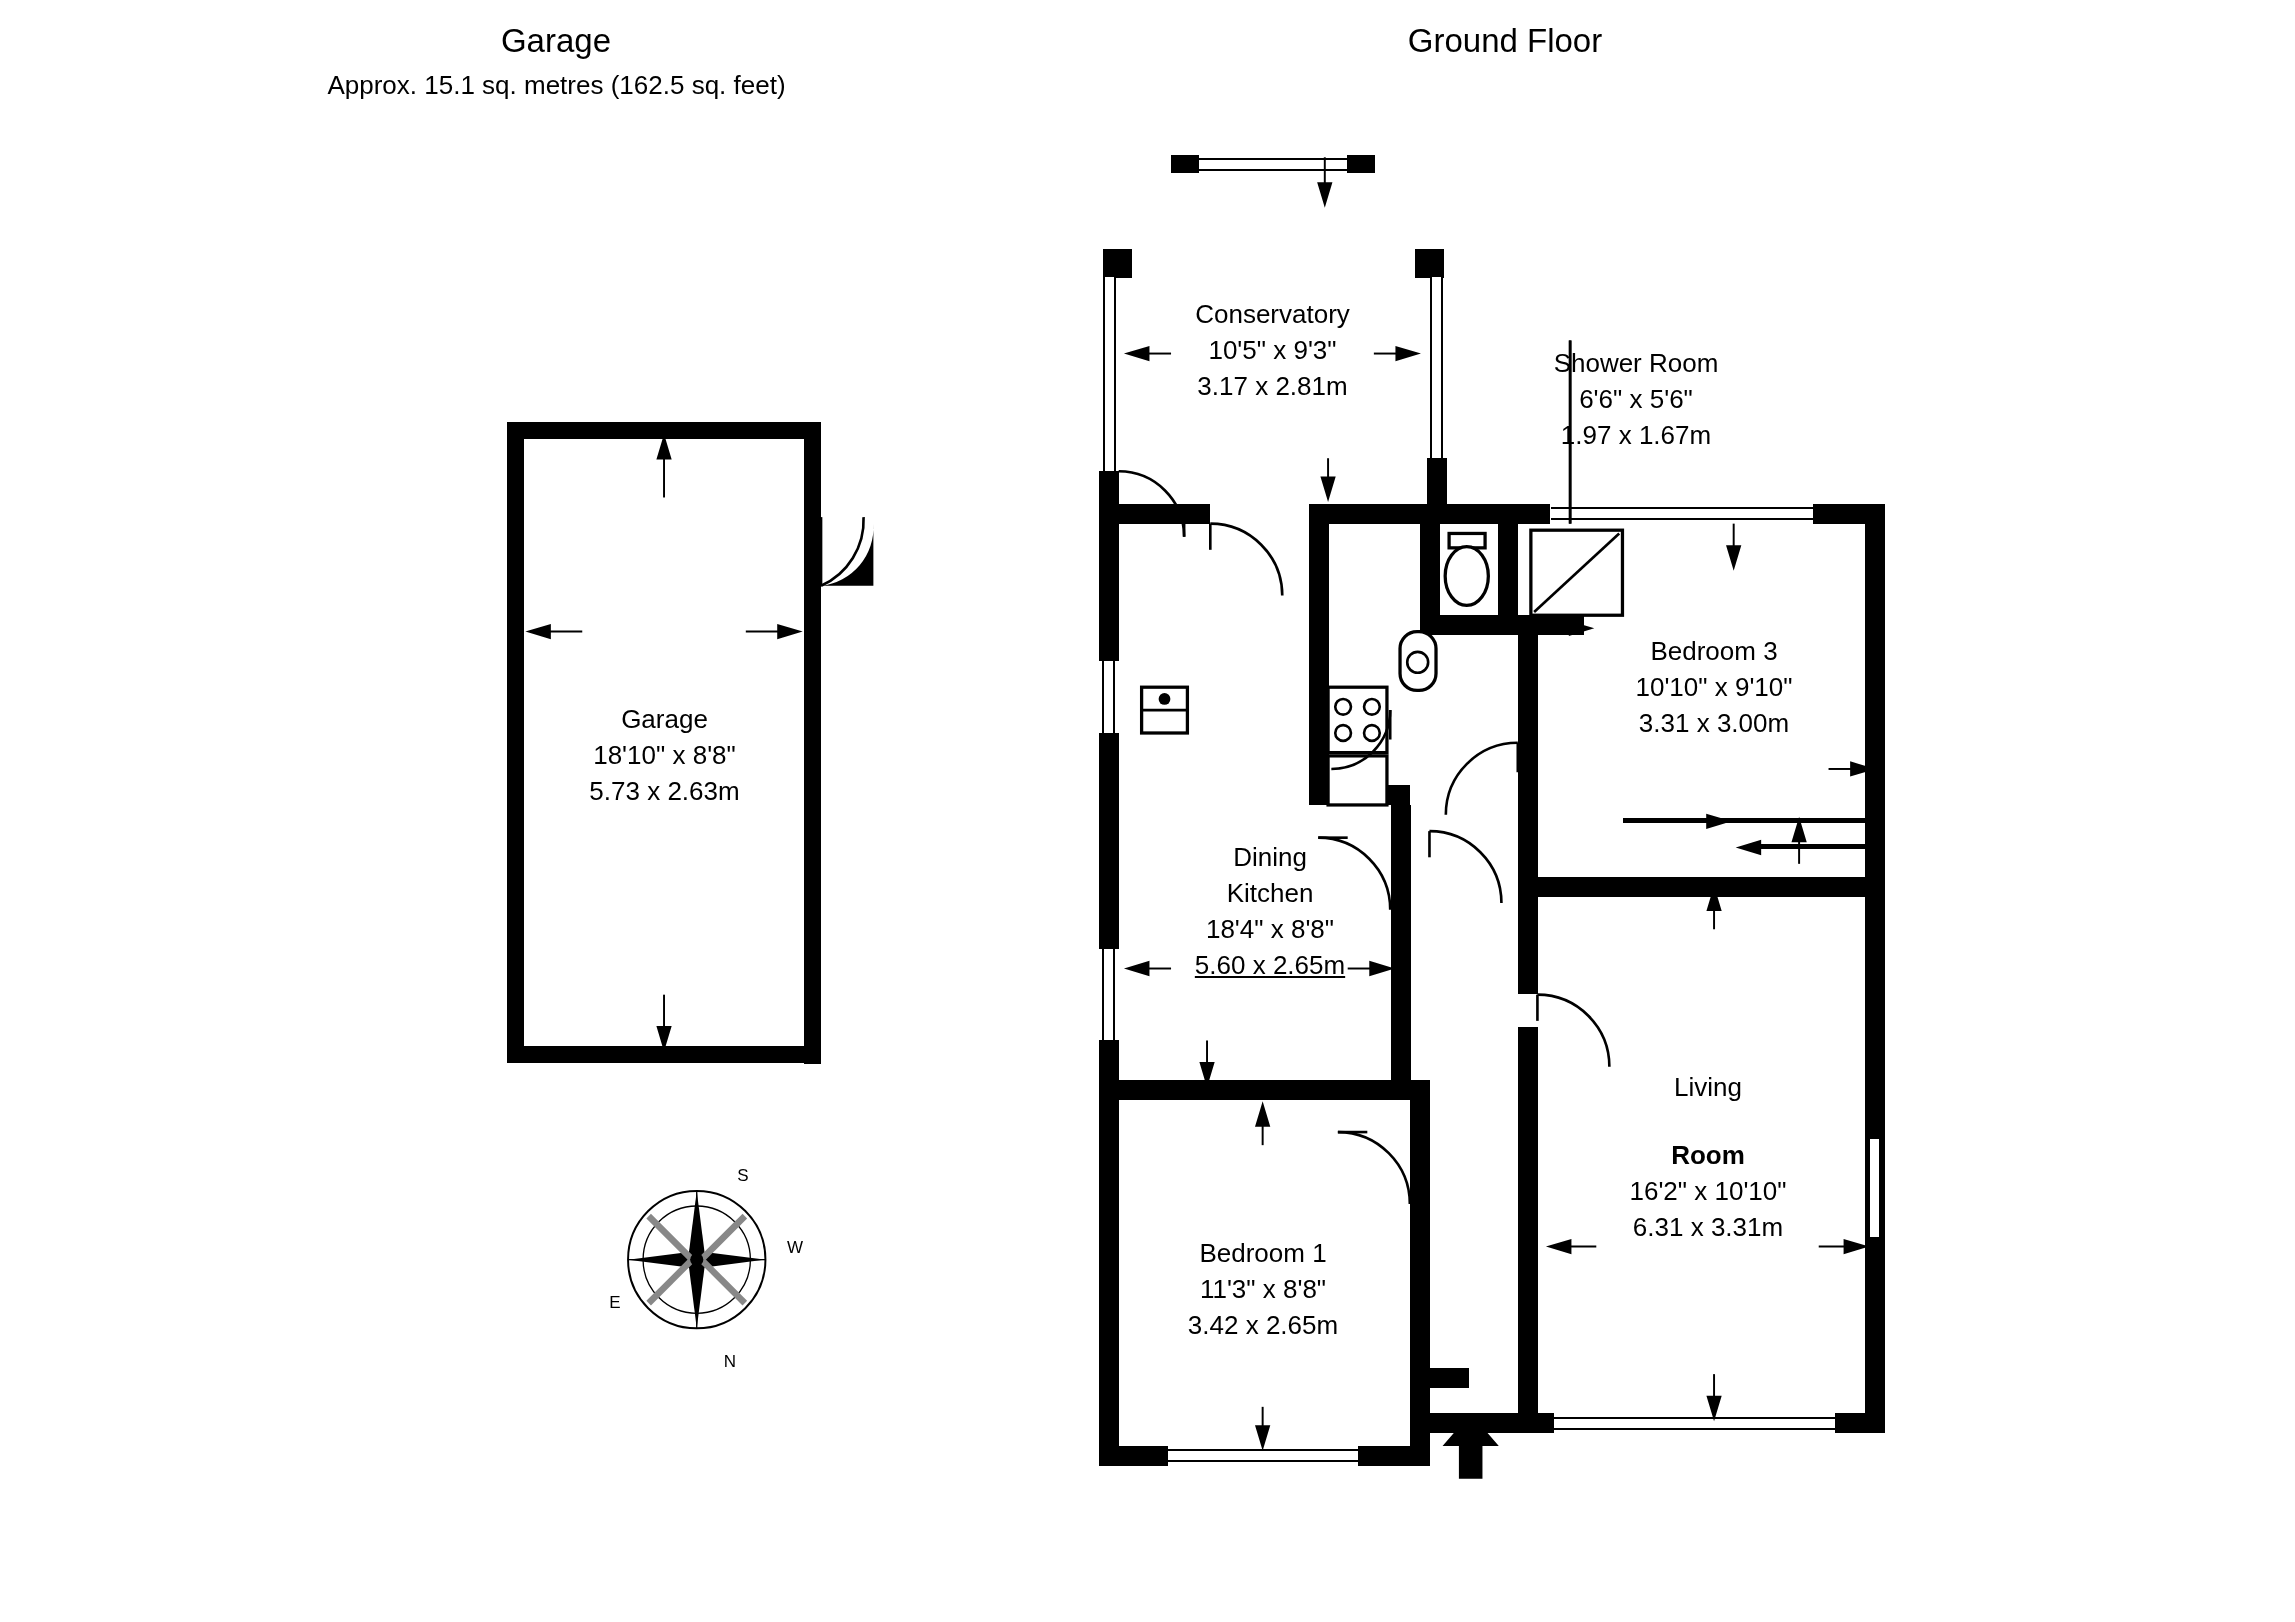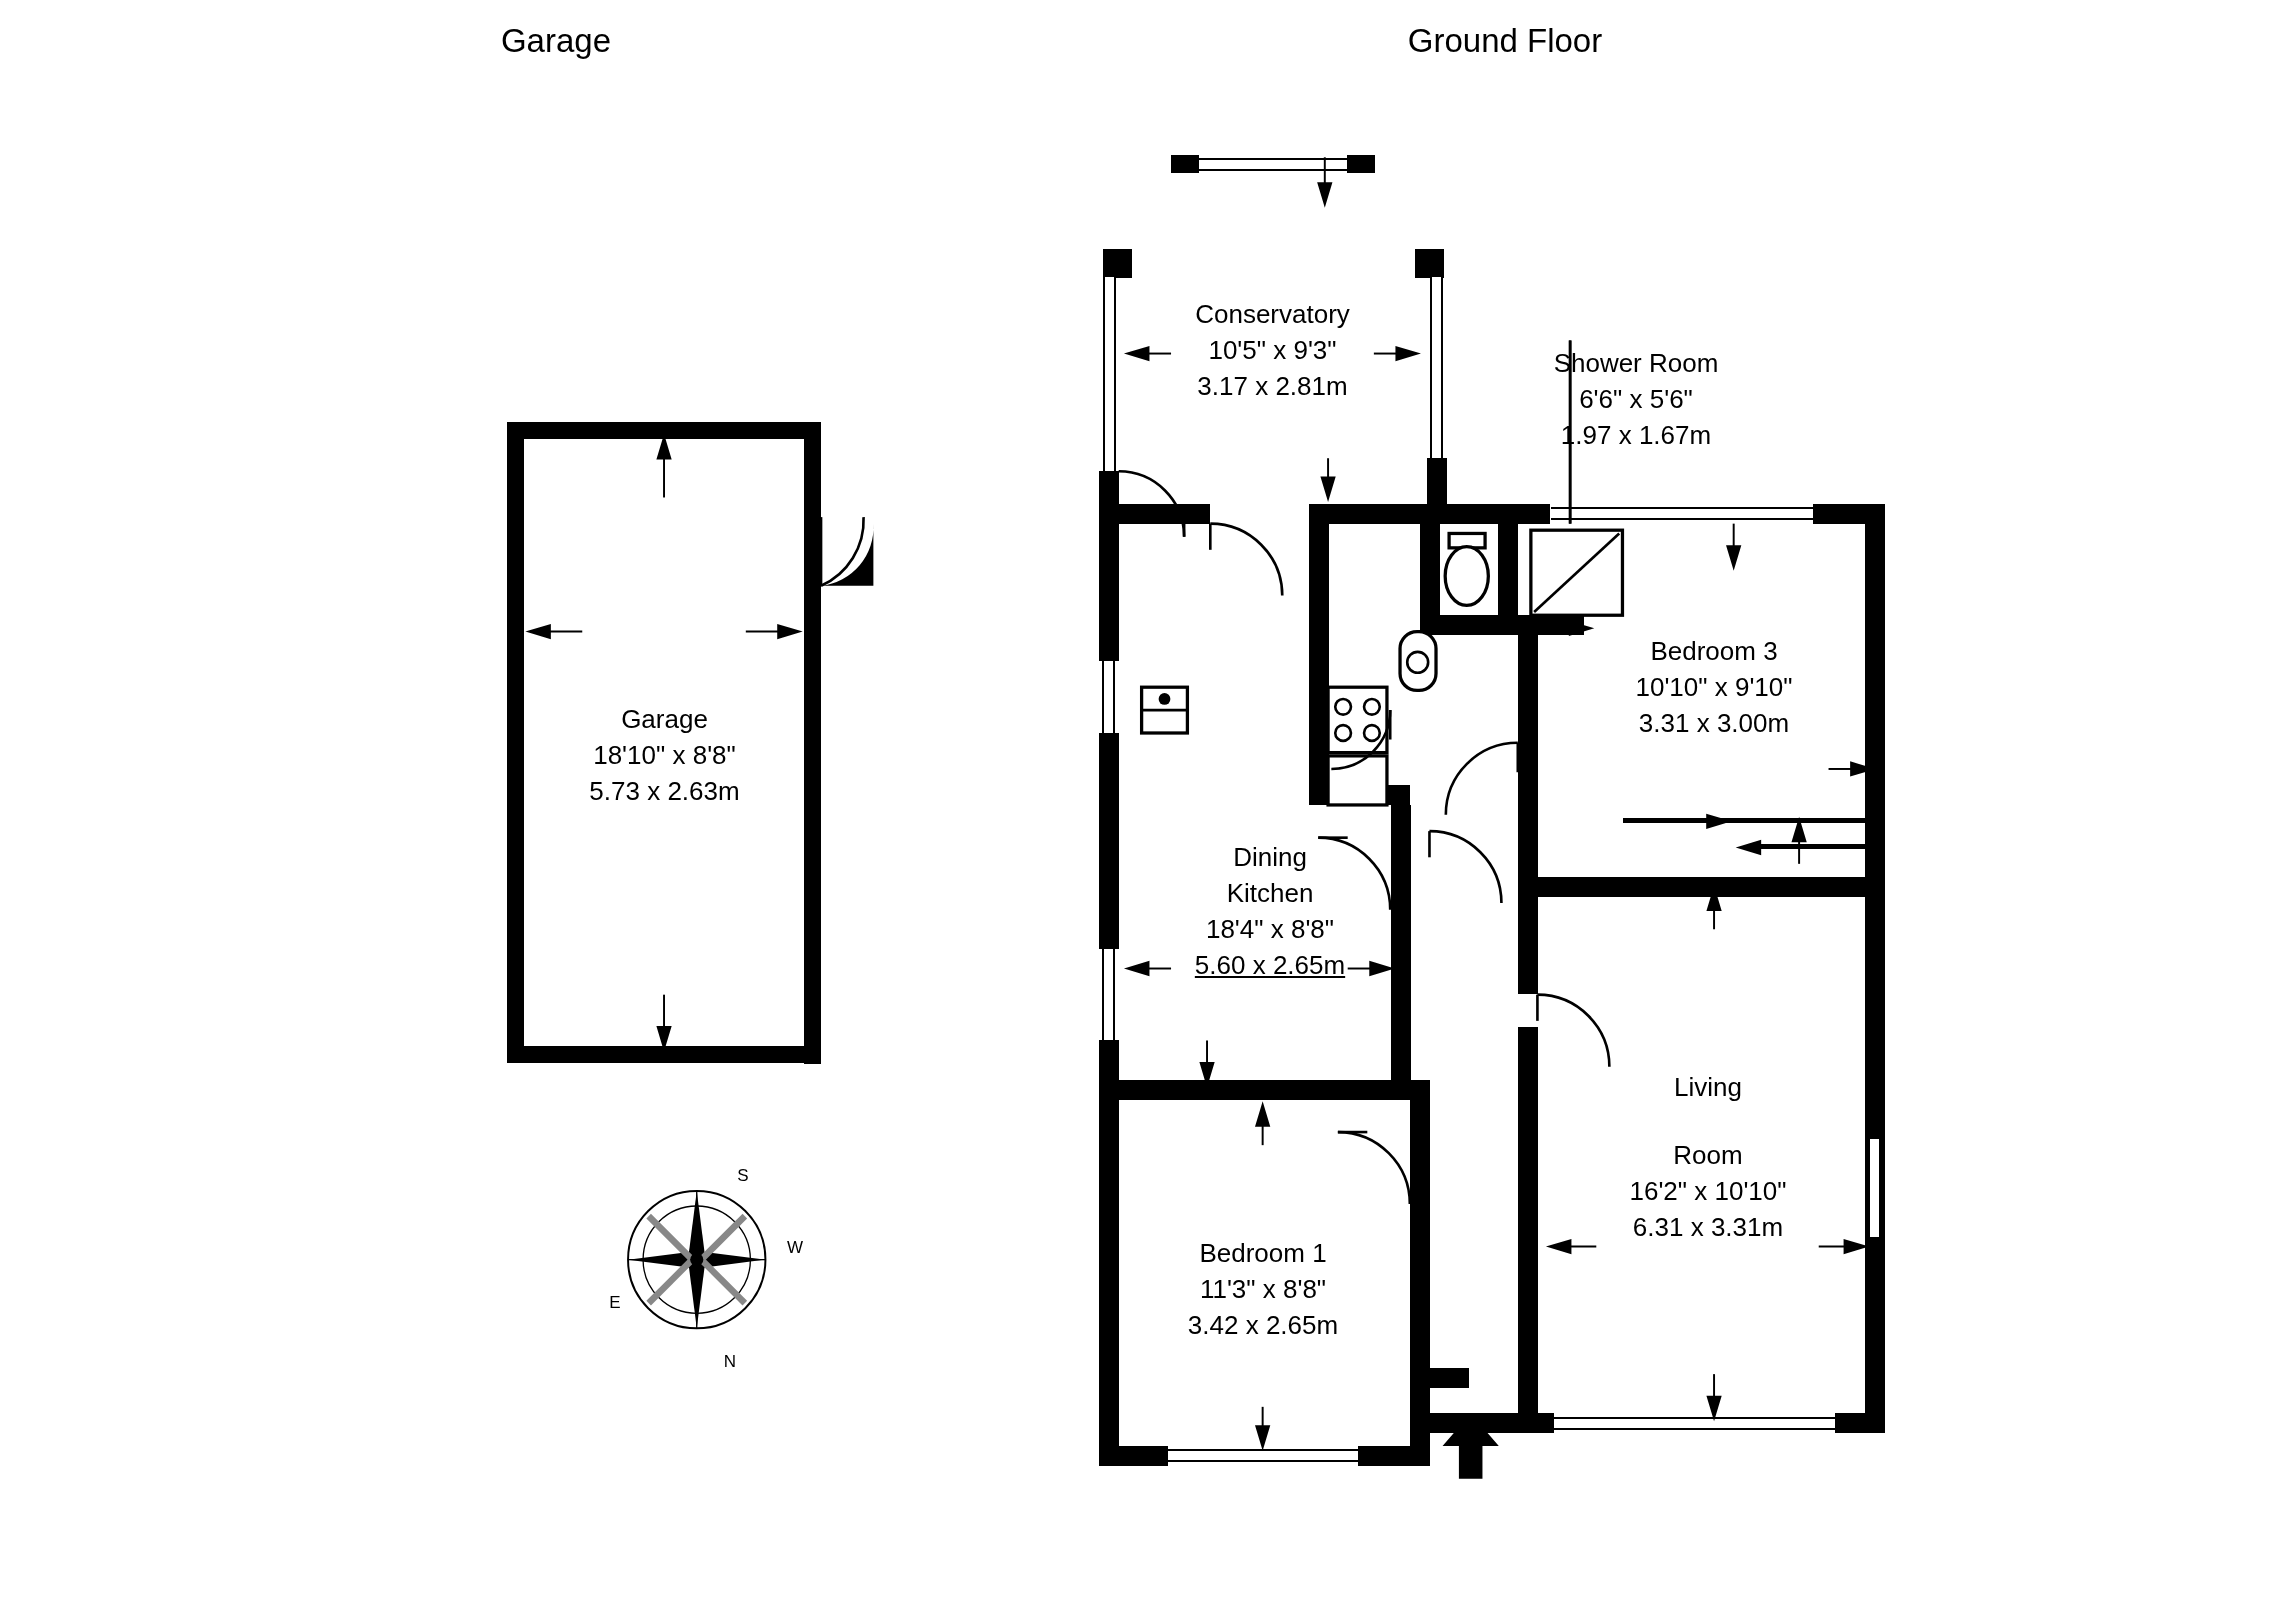--- a/index.html
+++ b/index.html
@@ -69,20 +69,21 @@
     height: 1623px;
     pointer-events: none;
   }
 </style>
 </head>
 <body>
 
 <div class="stage">
 
   <div class="txt heading" style="left:445px; top:19.6px; width:222px;">Garage</div>
+  <div class="txt subheading" style="left:321px; top:69px; width:471px;">Approx. 15.1 sq. metres (162.5 sq. feet)</div>
 
   <div class="txt heading" style="left:1374px; top:19.6px; width:262px;">Ground Floor</div>
 
 
   <div class="wall" style="left:507px; top:422px; width:314px; height:17px;"></div>
   <div class="wall" style="left:507px; top:422px; width:17px; height:641px;"></div>
   <div class="wall" style="left:804px; top:422px; width:17px; height:164px;"></div>
   <div class="wall" style="left:804px; top:586px; width:17px; height:478px;"></div>
   <div class="wall" style="left:507px; top:1046px; width:314px; height:17px;"></div>
 
@@ -165,21 +166,21 @@
   <div class="txt roomlabel" style="left:1557px; top:635px; width:314px;">Bedroom 3</div>
   <div class="txt roomlabel" style="left:1557px; top:671px; width:314px;">10'10" x 9'10"</div>
   <div class="txt roomlabel" style="left:1557px; top:707px; width:314px;">3.31 x 3.00m</div>
 
   <div class="txt roomlabel" style="left:1126px; top:841px; width:288px;">Dining</div>
   <div class="txt roomlabel" style="left:1126px; top:877px; width:288px;">Kitchen</div>
   <div class="txt roomlabel" style="left:1126px; top:913px; width:288px;">18'4" x 8'8"</div>
   <div class="txt roomlabel" style="left:1126px; top:949px; width:288px;text-decoration:underline;">5.60 x 2.65m</div>
 
   <div class="txt roomlabel" style="left:1564px; top:1050px; width:288px;margin-top:21px;">Living</div>
-  <div class="txt roomlabel" style="left:1564px; top:1139px; width:288px;">Room</div>
+  <div class="txt roomlabel" style="left:1564px; top:1139px; width:288px;font-weight:bold;">Room</div>
   <div class="txt roomlabel" style="left:1564px; top:1175px; width:288px;">16'2" x 10'10"</div>
   <div class="txt roomlabel" style="left:1564px; top:1211px; width:288px;">6.31 x 3.31m</div>
 
   <div class="txt roomlabel" style="left:1119px; top:1237px; width:288px;">Bedroom 1</div>
   <div class="txt roomlabel" style="left:1119px; top:1273px; width:288px;">11'3" x 8'8"</div>
   <div class="txt roomlabel" style="left:1119px; top:1309px; width:288px;">3.42 x 2.65m</div>
 
   <div class="txt" style="left:730px; top:1165px; width:26px; font-size:17px;">S</div>
   <div class="txt" style="left:782px; top:1237px; width:26px; font-size:17px;">W</div>
   <div class="txt" style="left:717px; top:1351px; width:26px; font-size:17px;">N</div>

